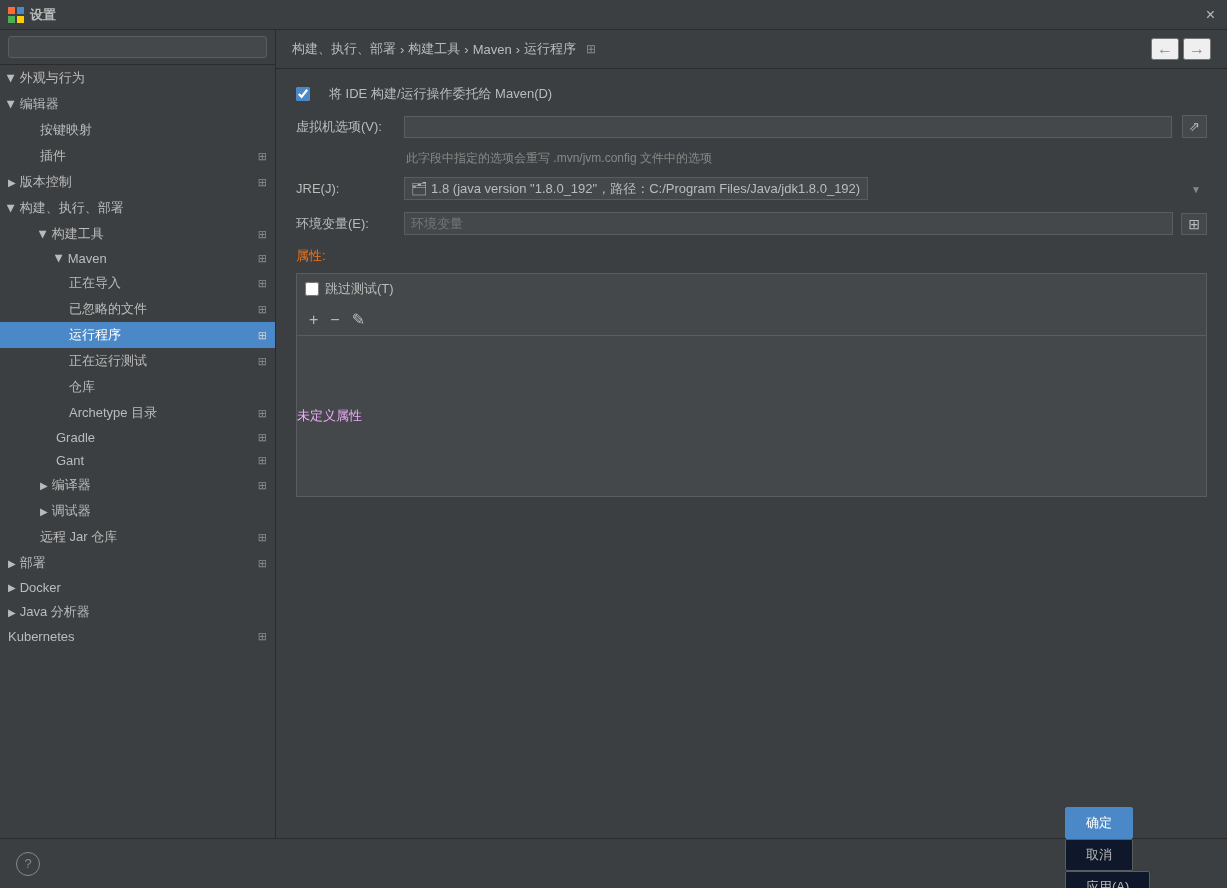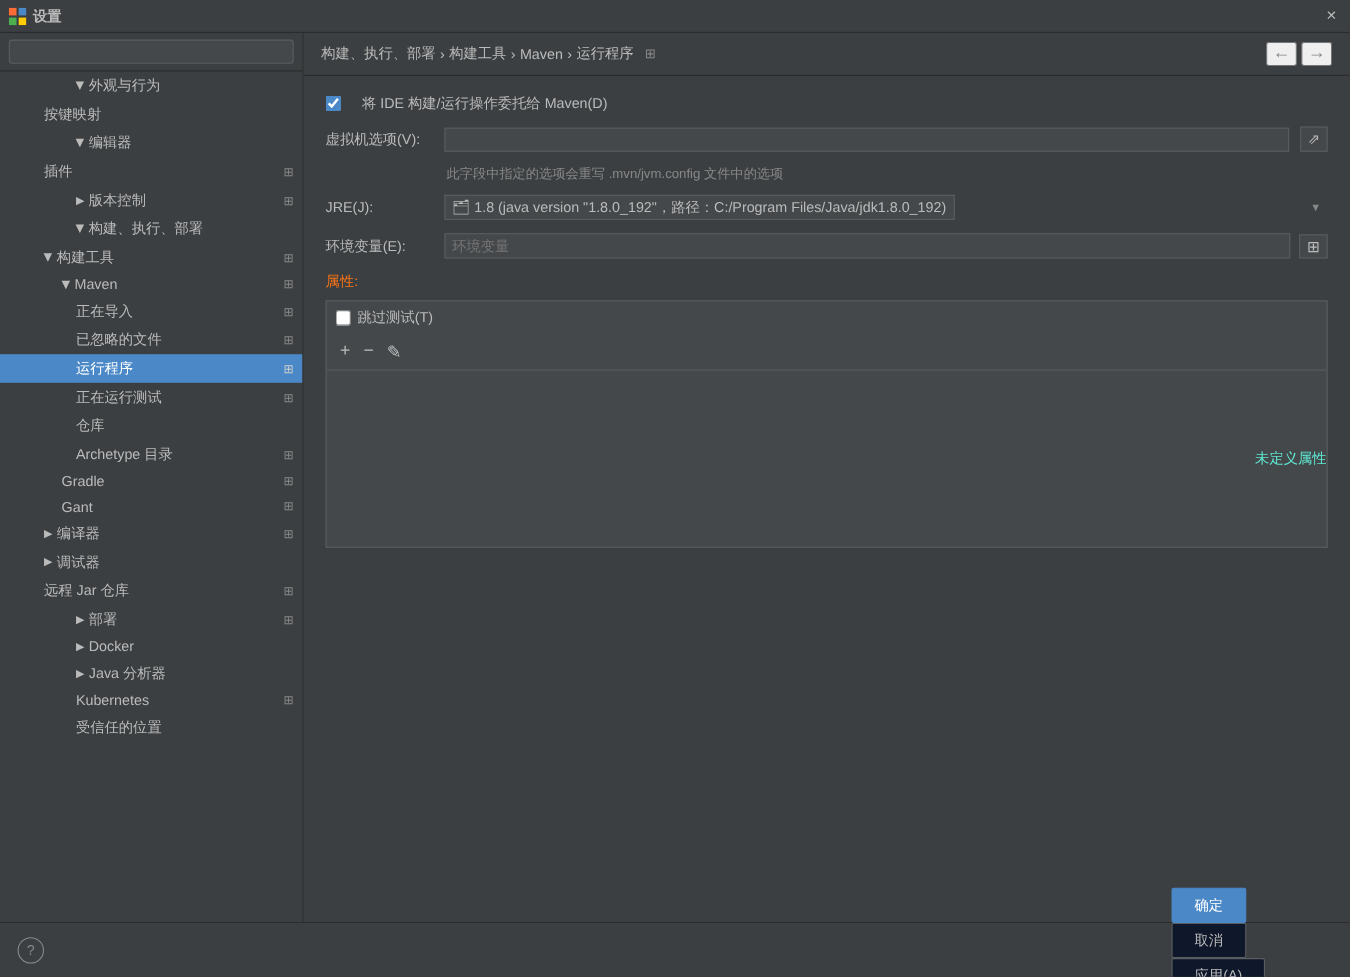--- a/index.html
+++ b/index.html
@@ -91,21 +91,21 @@
       padding: 4px 8px 4px 16px;
       cursor: pointer;
       color: #bbbbbb;
       font-size: 13px;
       user-select: none;
     }
     .sidebar-item.active {
       background: #4a88c7;
       color: #ffffff;
     }
-    .sidebar-item.indent1 { padding-left: 29px; margin-left: 40px; }
+    .sidebar-item.indent1 { padding-left: 8px; }
     .sidebar-item.indent2 { padding-left: 40px; }
     .sidebar-item.indent3 { padding-left: 56px; }
     .sidebar-item.indent4 { padding-left: 69px; }
 
     .arrow {
       margin-right: 4px;
       font-size: 10px;
       display: inline-block;
     }
     .arrow.expanded { transform: rotate(90deg); }
@@ -267,23 +267,23 @@
       border: none;
       color: #bbbbbb;
       cursor: pointer;
       font-size: 16px;
       padding: 2px 4px;
     }
 
     .properties-empty {
       display: flex;
       align-items: center;
-      justify-content: flex-end;
+      justify-content: flex-start;
       height: 160px;
-      color: #5eead4;
+      color: #f0abfc;
       font-size: 13px;
     }
 
     .skip-test-row {
       display: flex;
       align-items: center;
       gap: 6px;
       padding: 6px 8px;
     }
 
@@ -372,26 +372,26 @@
       <div class="search-wrapper">
         <span class="search-icon-inner">🔍</span>
         <input class="search-input" type="text" placeholder="" style="">
       </div>
     </div>
 
     <div class="sidebar-item indent1">
       <span class="arrow expanded">▶</span>
       <span>外观与行为</span>
     </div>
+    <div class="sidebar-item indent1">
+      <span class="arrow expanded">▶</span>
+      <span>编辑器</span>
+    </div>
     <div class="sidebar-item indent2">
       <span>按键映射</span>
-    </div>
-    <div class="sidebar-item indent1">
-      <span class="arrow expanded">▶</span>
-      <span>编辑器</span>
     </div>
     <div class="sidebar-item indent2">
       <span>插件</span>
       <span class="sidebar-badge">⊞</span>
     </div>
     <div class="sidebar-item indent1">
       <span class="arrow">▶</span>
       <span>版本控制</span>
       <span class="sidebar-badge">⊞</span>
     </div>
@@ -462,23 +462,20 @@
       <span class="arrow">▶</span>
       <span>Docker</span>
     </div>
     <div class="sidebar-item indent1">
       <span class="arrow">▶</span>
       <span>Java 分析器</span>
     </div>
     <div class="sidebar-item indent1">
       <span>Kubernetes</span>
       <span class="sidebar-badge">⊞</span>
-    </div>
-    <div class="sidebar-item indent1">
-      <span>受信任的位置</span>
     </div>
   </div>
 
   <div class="content">
 
     <div class="breadcrumb">
       <span>构建、执行、部署</span>
       <span>›</span>
       <span>构建工具</span>
       <span>›</span>

